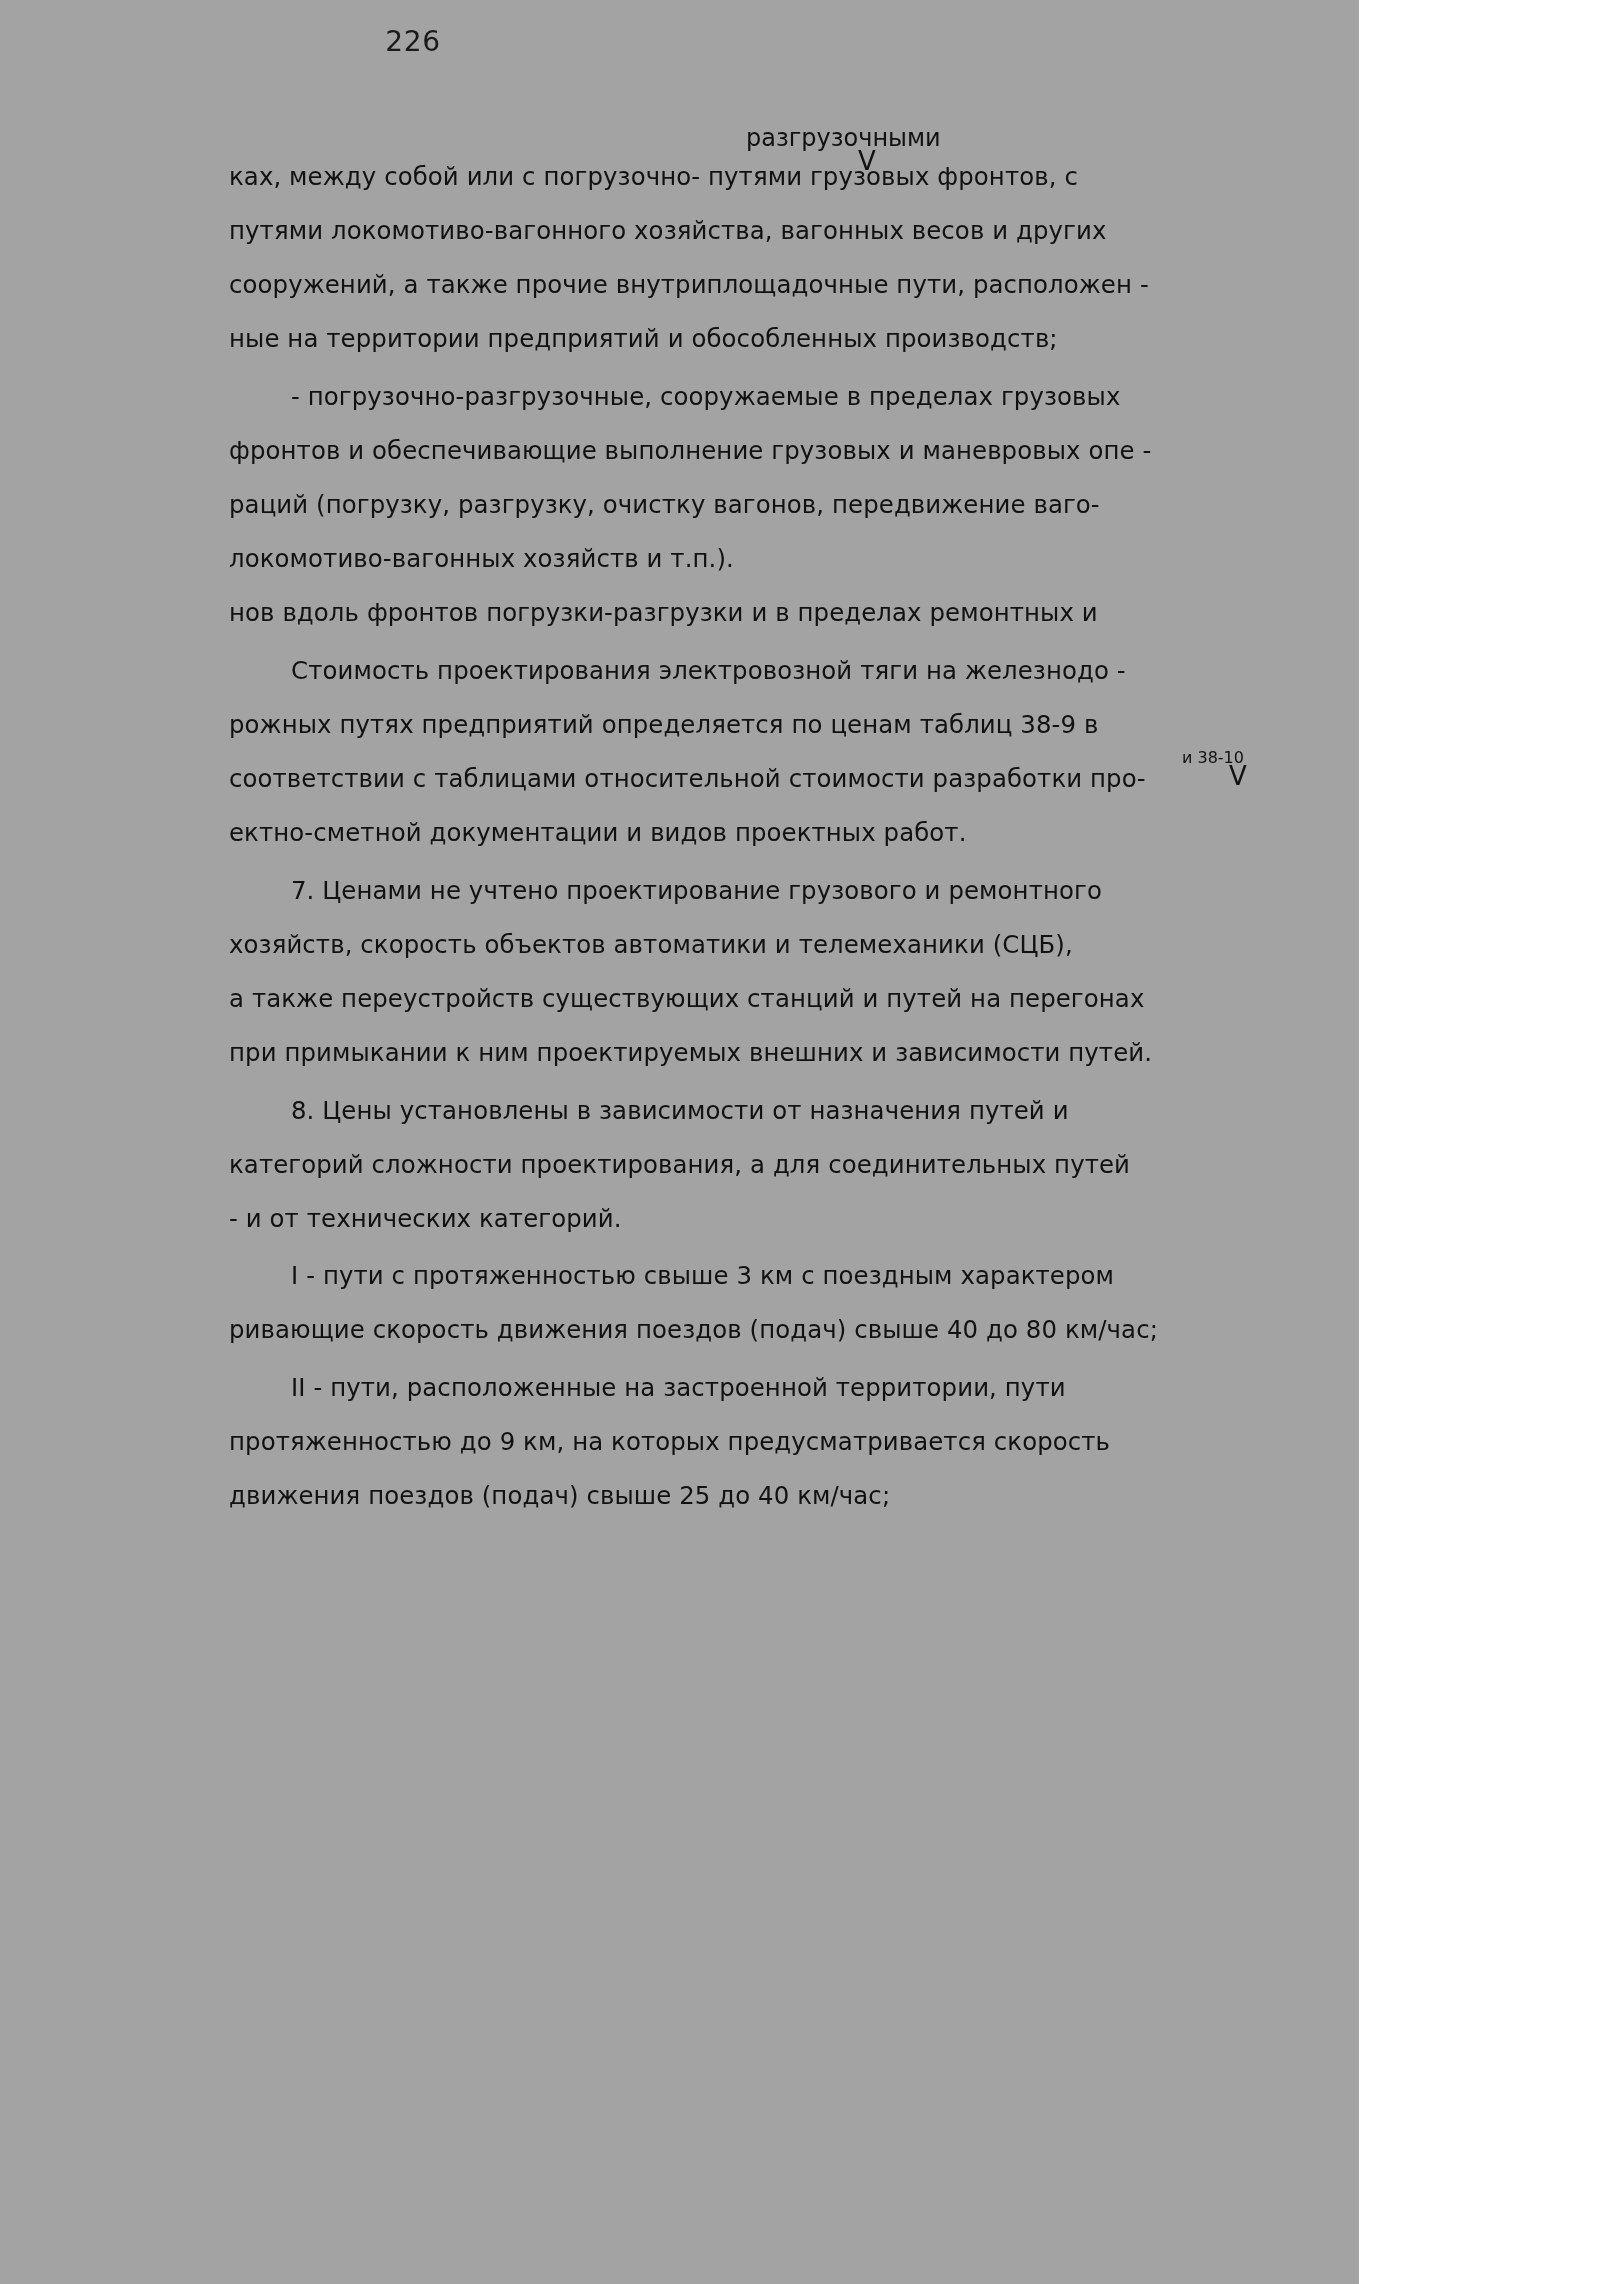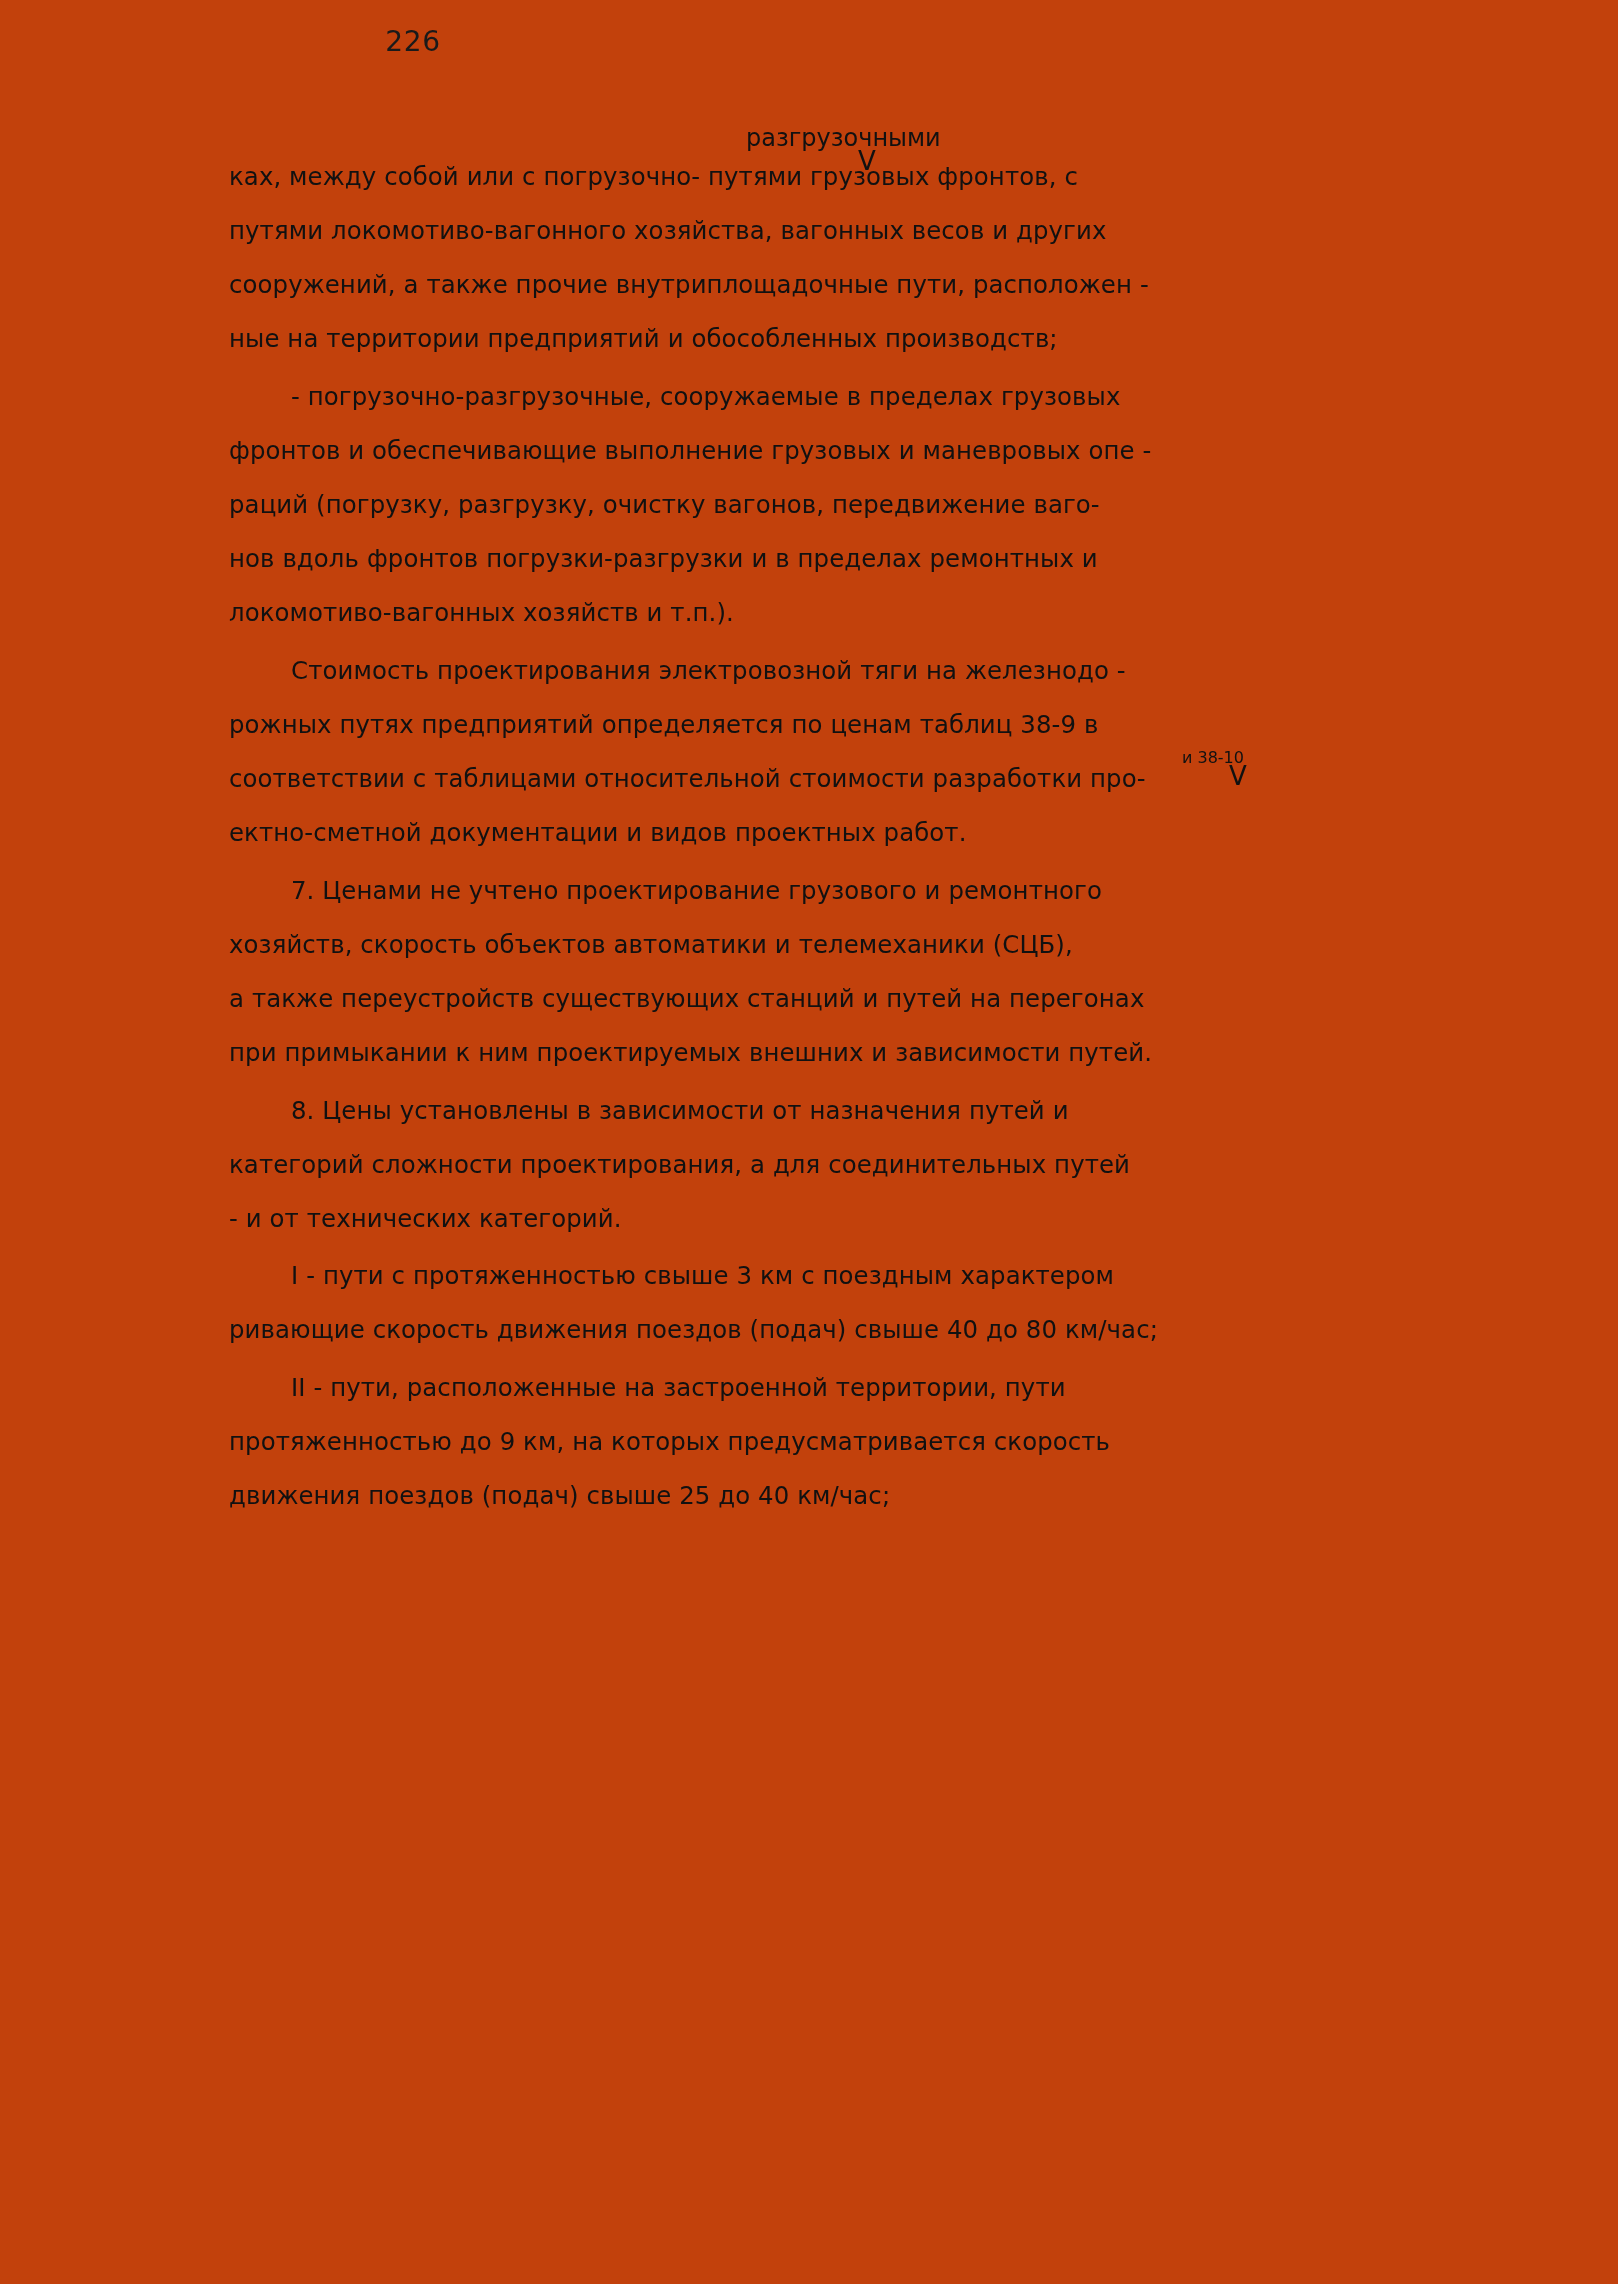--- a/index.html
+++ b/index.html
@@ -5,23 +5,23 @@
   html, body {
     margin: 0;
     padding: 0;
     background: #ffffff;
   }
   body {
     font-family: "DejaVu Sans", sans-serif;
   }
   .page {
     position: relative;
-    width: 1618px;
+    width: 1359px;
     height: 2284px;
-    background: #c2410c;
+    background: #a3a3a3;
     overflow: hidden;
   }
   .page-number {
     position: absolute;
     top: 25px;
     left: 0;
     width: 826px;
     text-align: center;
     font-size: 28px;
     letter-spacing: 0.7px;
@@ -87,22 +87,22 @@
       <span class="line">ках, между собой или с погрузочно- путями грузовых фронтов, с</span>
       <span class="line">путями локомотиво-вагонного хозяйства, вагонных весов и других</span>
       <span class="line">сооружений, а также прочие внутриплощадочные пути, расположен -</span>
       <span class="line">ные на территории предприятий и обособленных производств;</span>
     </div>
 
     <div class="para">
       <span class="line ind">- погрузочно-разгрузочные, сооружаемые в пределах грузовых</span>
       <span class="line">фронтов и обеспечивающие выполнение грузовых и маневровых опе -</span>
       <span class="line">раций (погрузку, разгрузку, очистку вагонов, передвижение ваго-</span>
+      <span class="line">локомотиво-вагонных хозяйств и т.п.).</span>
       <span class="line">нов вдоль фронтов погрузки-разгрузки и в пределах ремонтных и</span>
-      <span class="line">локомотиво-вагонных хозяйств и т.п.).</span>
     </div>
 
     <div class="para">
       <span class="line ind">Стоимость проектирования электровозной тяги на железнодо -</span>
       <span class="line">рожных путях предприятий определяется по ценам таблиц 38-9 в</span>
       <span class="line">соответствии с таблицами относительной стоимости разработки про-</span>
       <span class="line">ектно-сметной документации и видов проектных работ.</span>
     </div>
 
     <div class="para">

